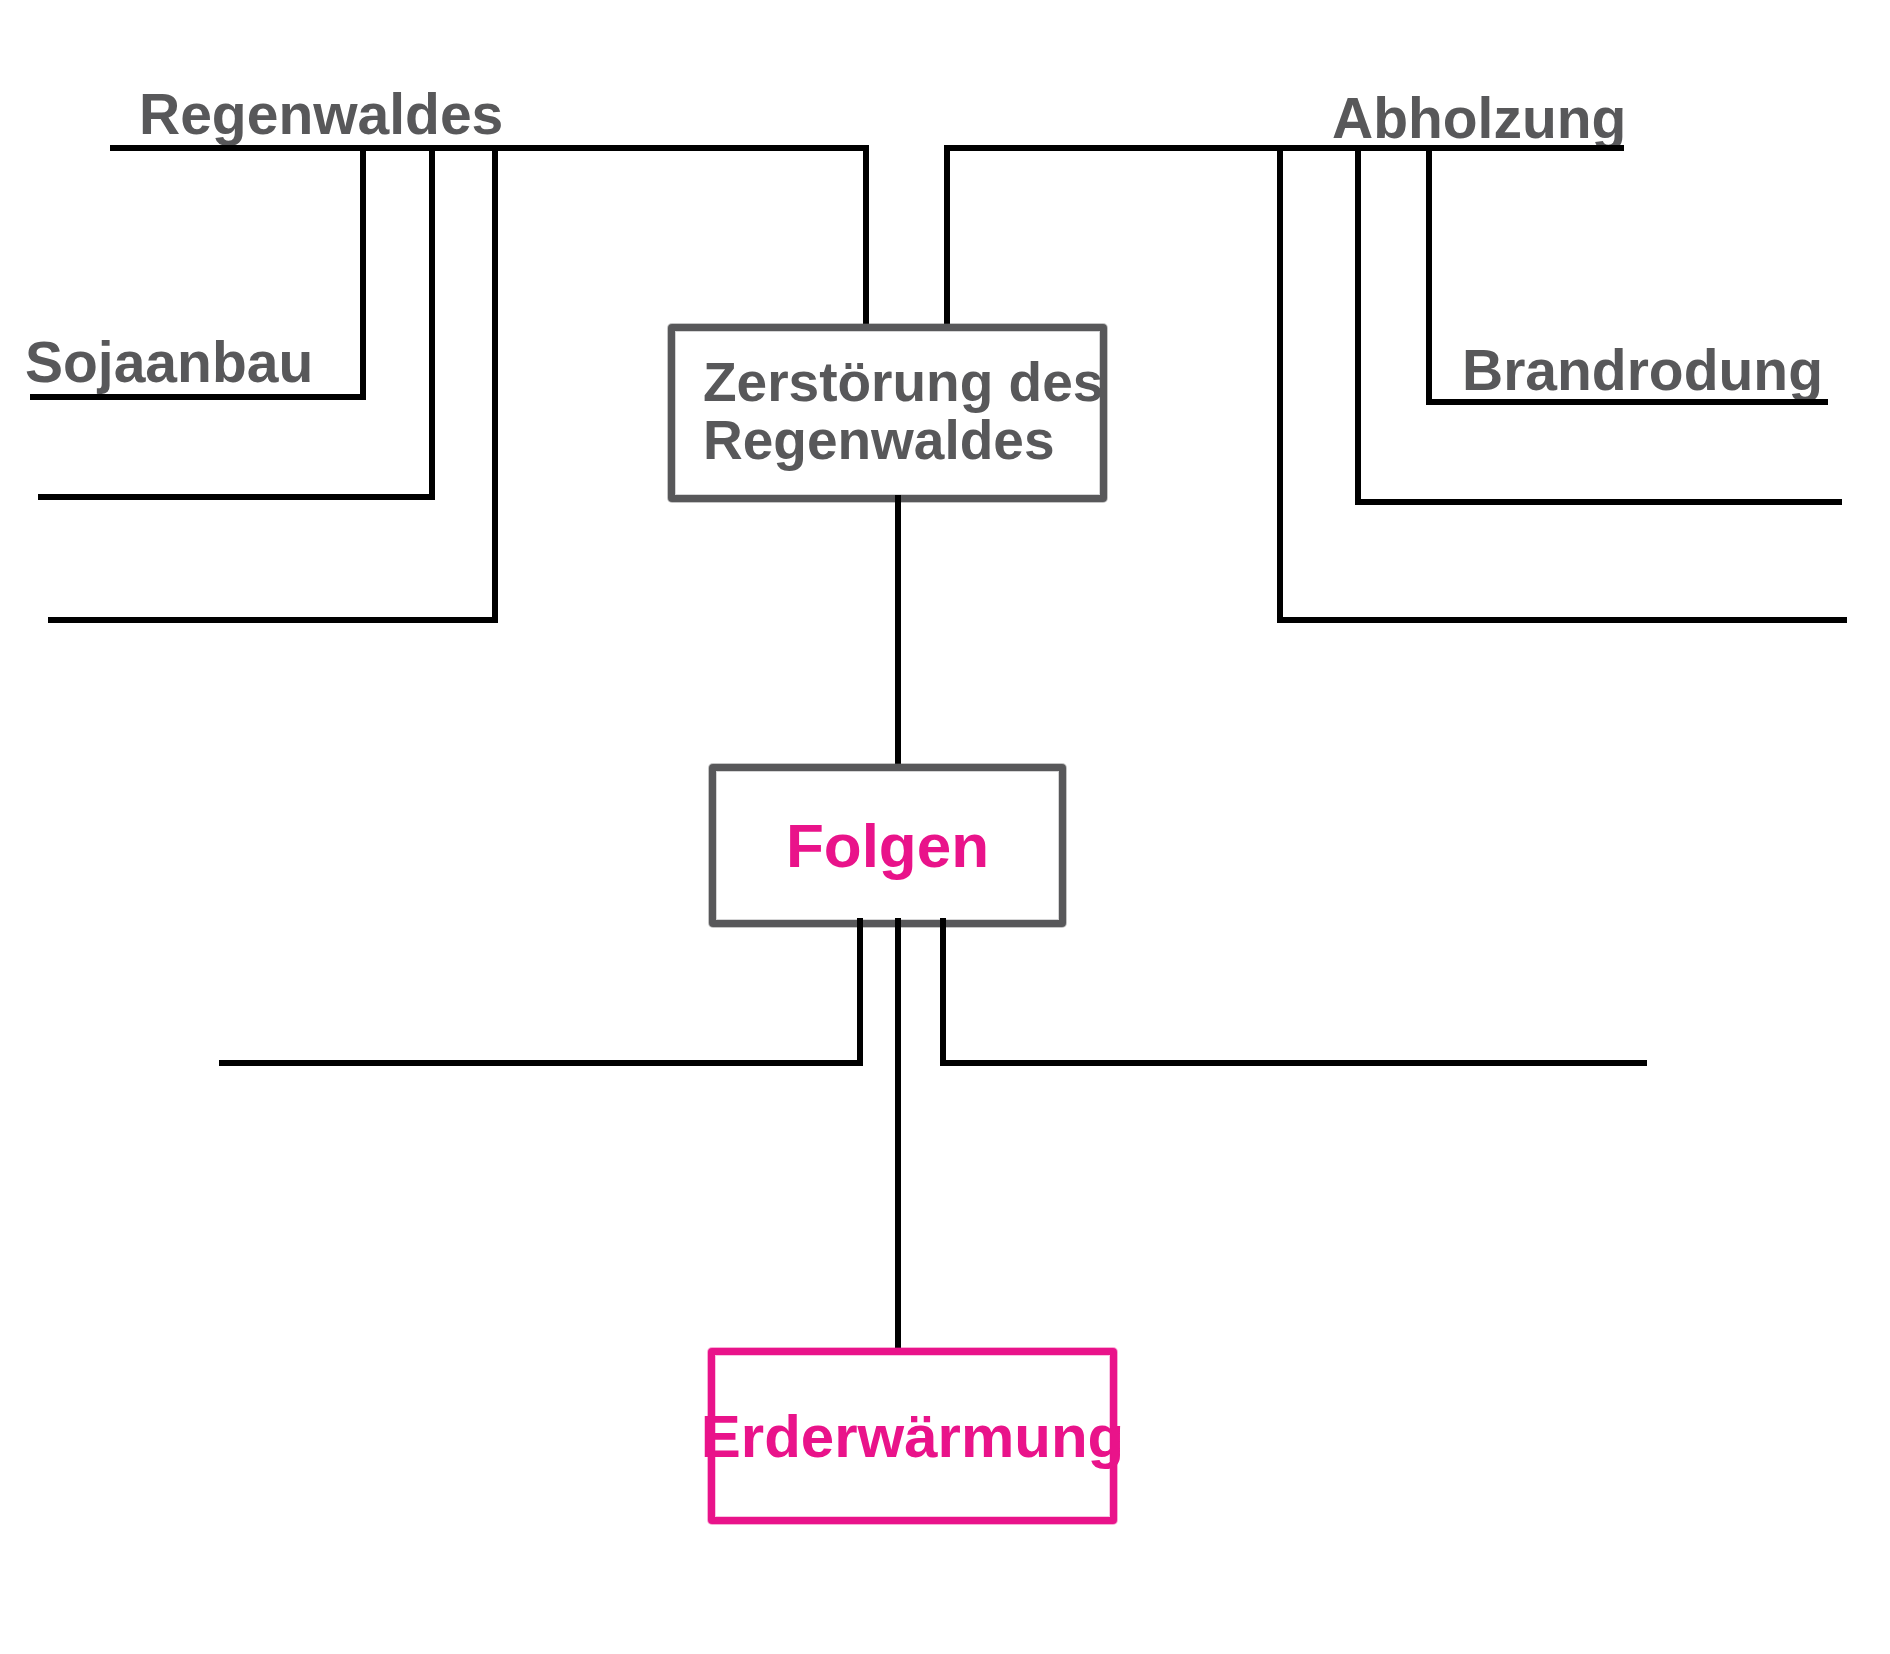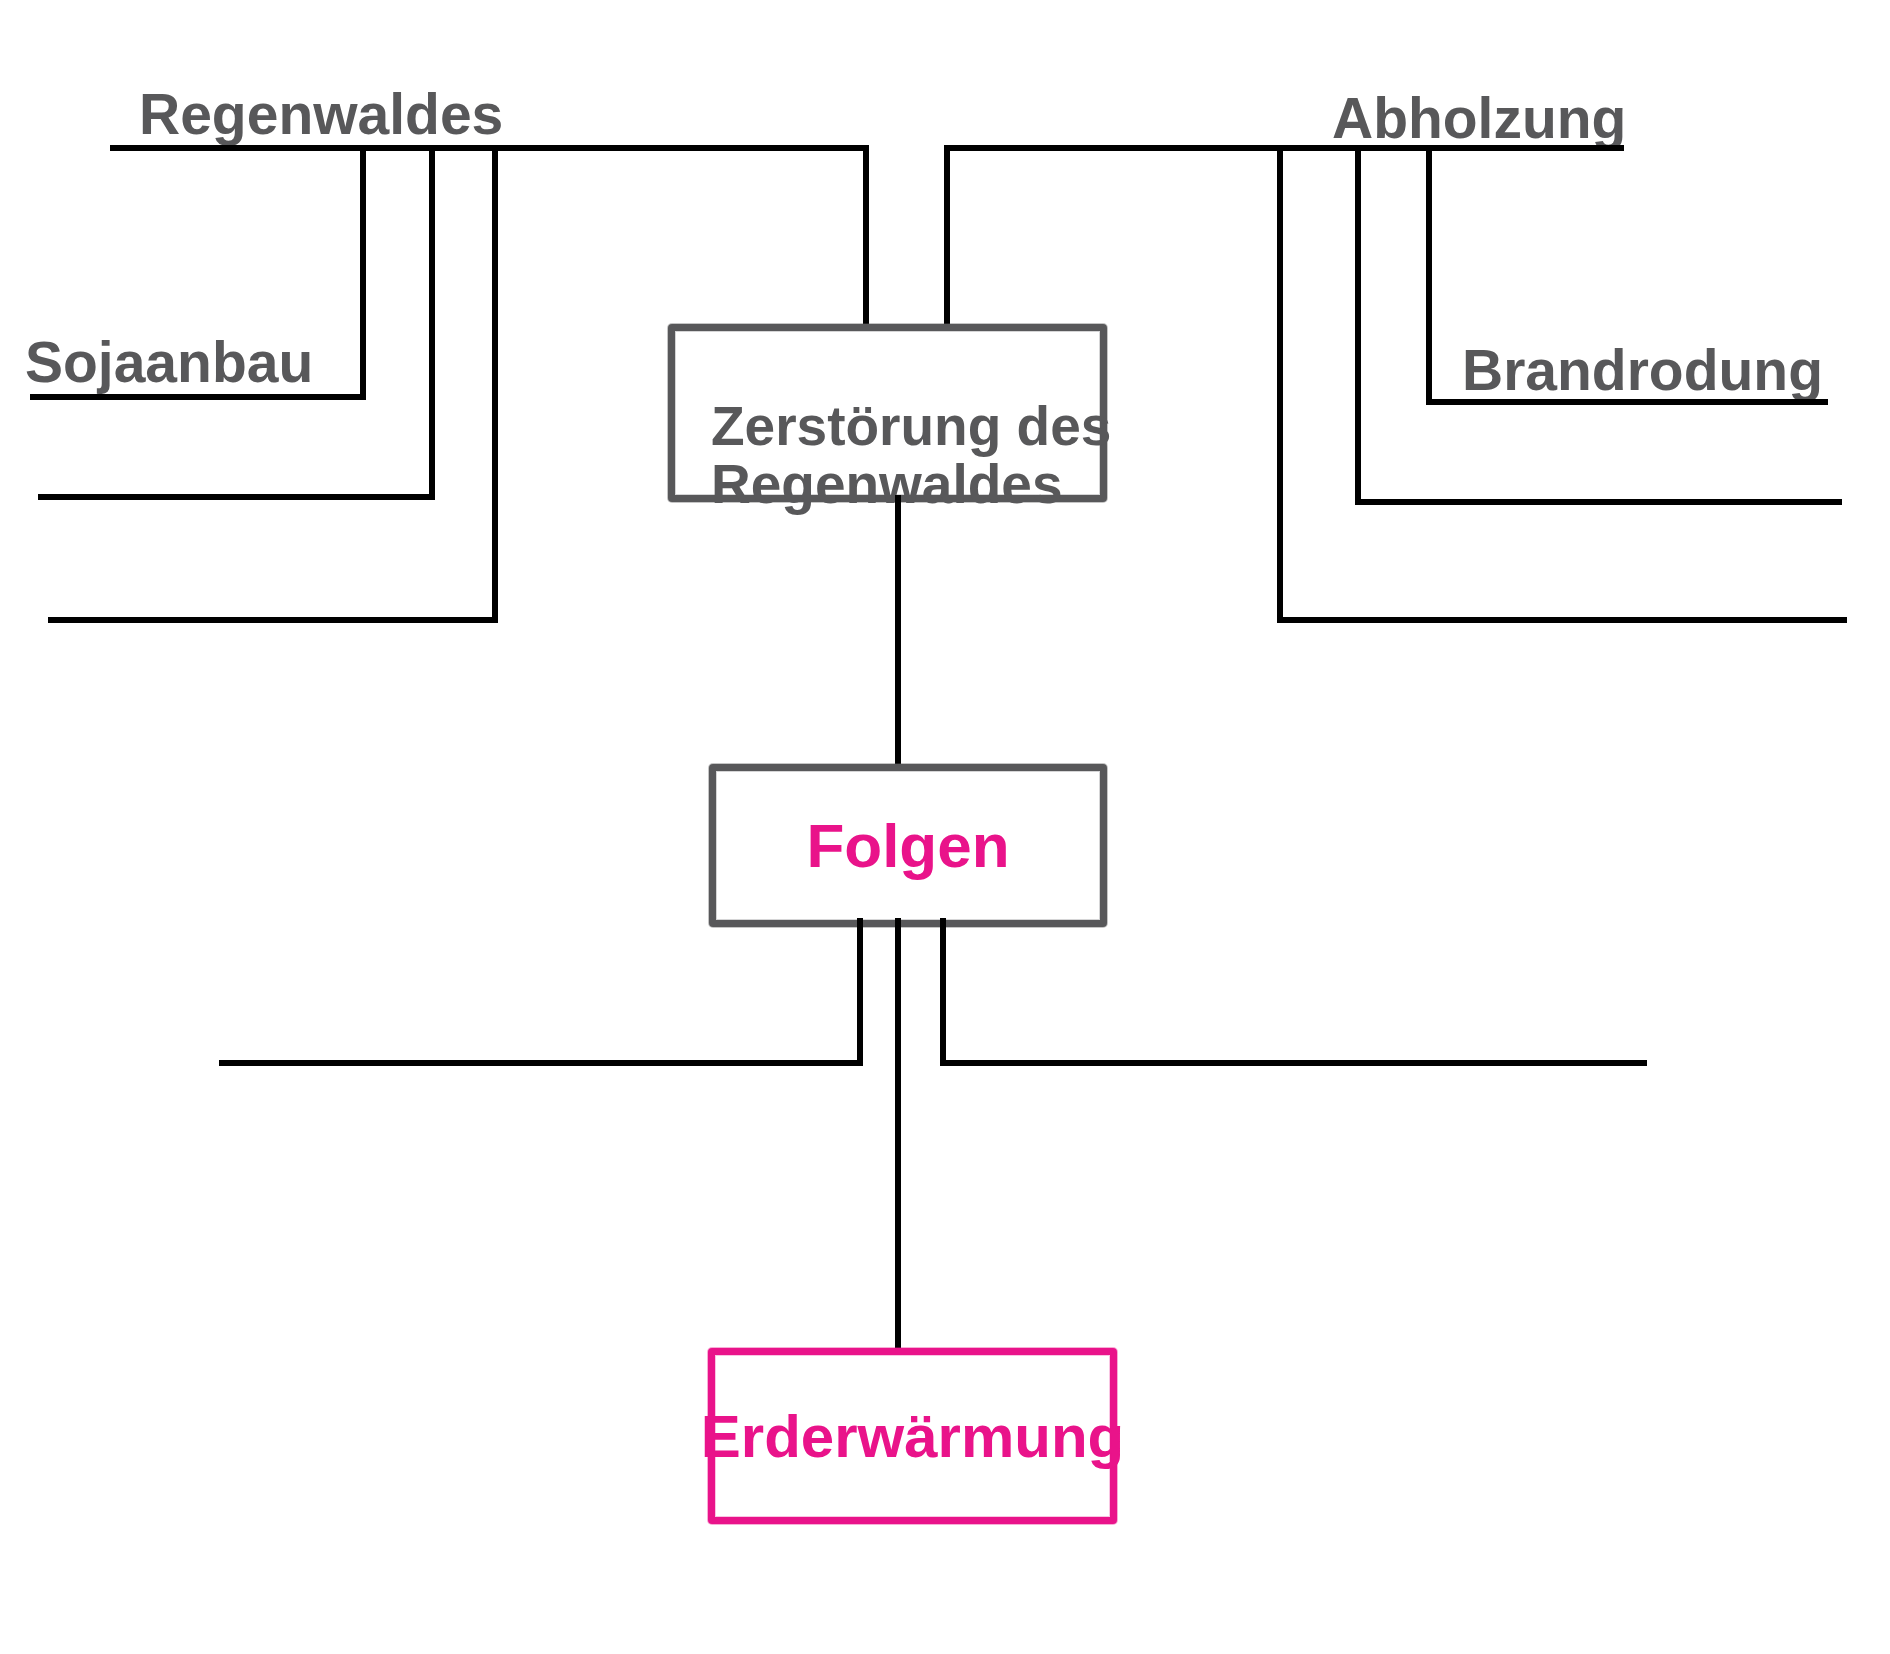--- a/index.html
+++ b/index.html
@@ -45,23 +45,22 @@
   }
   .box.pink{
     border-color:var(--accent-pink);
     box-shadow:0 0 0 1px rgba(233,19,138,0.35), inset 0 0 0 1px rgba(233,19,138,0.25);
   }
   .box-text-gray{
     color:var(--label-gray);
     font-weight:700;
     font-size:55px;
     line-height:58px;
-    padding:22px 0 0 36px;
+    padding:22px 0 0 28px;
     white-space:nowrap;
-    margin-top:44px;
   }
   .box-center{
     display:flex;
     align-items:center;
     justify-content:center;
   }
   .pink-text{
     color:var(--accent-pink);
     font-weight:700;
     white-space:nowrap;
@@ -106,21 +105,21 @@
 
   <div class="box" style="left:668px;top:324px;width:439px;height:178px;">
     <div class="box-text-gray">
       <div>Zerstörung des</div>
       <div>Regenwaldes</div>
     </div>
   </div>
 
   <div class="v" style="left:895px;top:495px;height:278px;"></div>
 
-  <div class="box box-center" style="left:709px;top:764px;width:398px;height:163px;">
+  <div class="box box-center" style="left:709px;top:764px;width:357px;height:163px;">
     <span class="pink-text folgen-text">Folgen</span>
   </div>
 
   <div class="v" style="left:857px;top:918px;height:148px;"></div>
   <div class="v" style="left:895px;top:918px;height:437px;"></div>
   <div class="v" style="left:940px;top:918px;height:148px;"></div>
 
   <div class="h" style="left:219px;top:1060px;width:644px;"></div>
   <div class="h" style="left:940px;top:1060px;width:707px;"></div>
 

